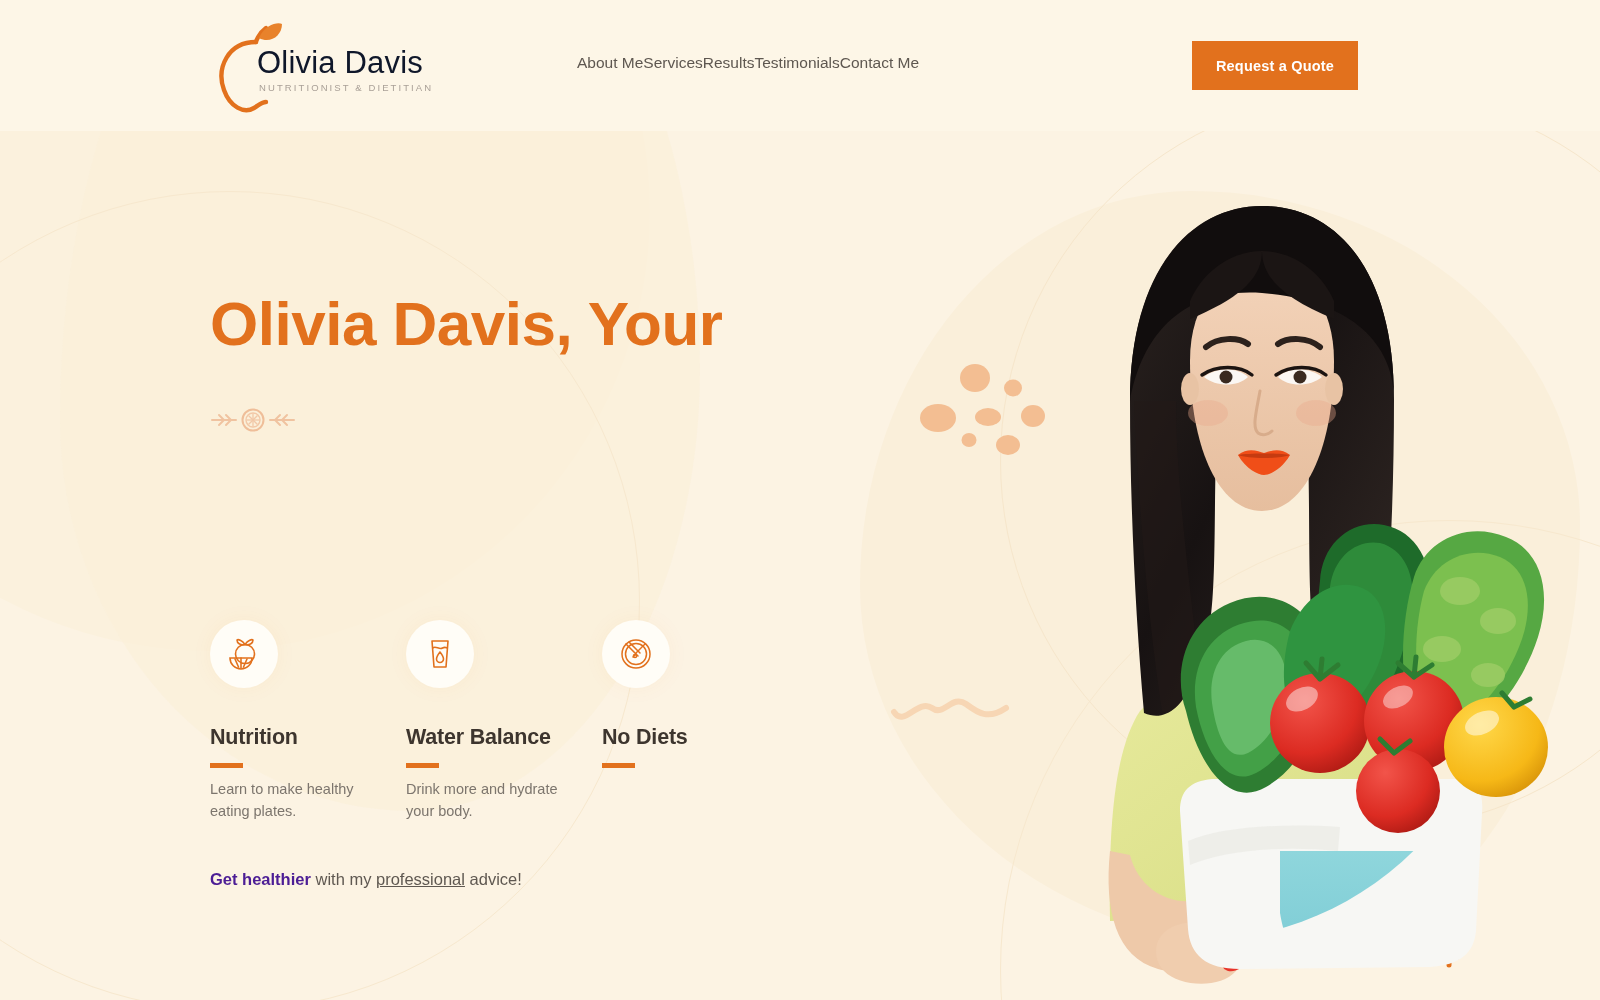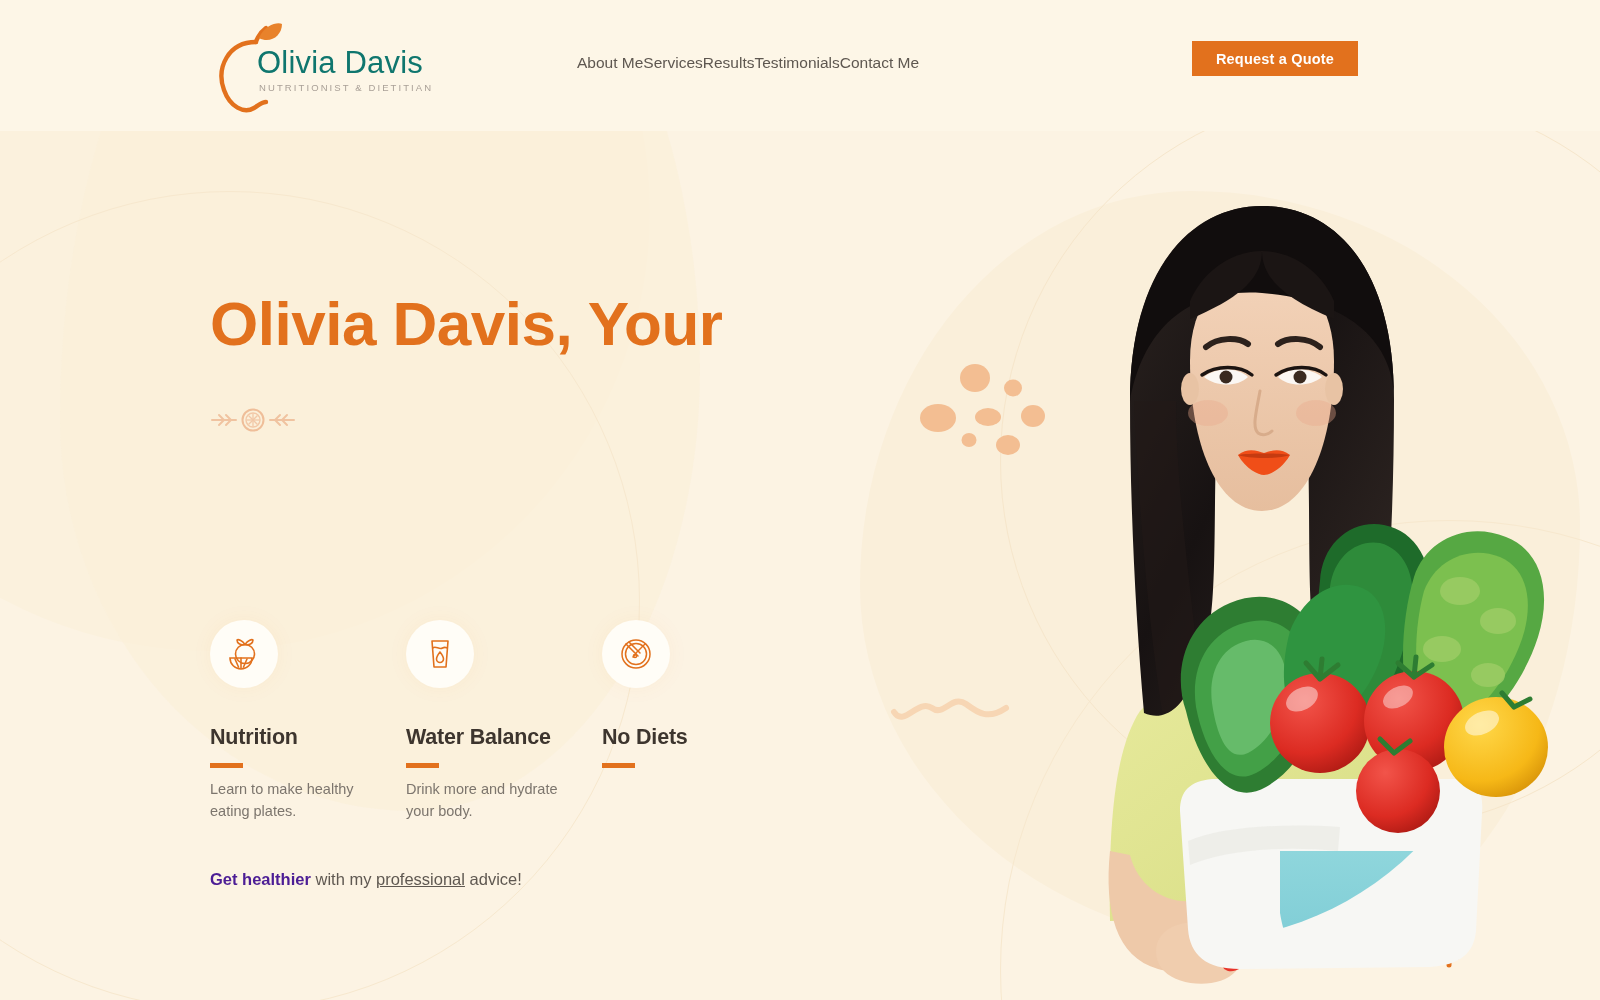--- a/index.html
+++ b/index.html
@@ -27,29 +27,29 @@
               border-radius:50%; border:1px solid #F7E8CE; }
   .bg-blob-right { position:absolute; right:20px; top:60px; width:720px; height:760px;
                    border-radius:46% 54% 40% 60% / 52% 44% 56% 48%;
                    background:#FAEFDA; }
 
   
   .header { position:absolute; left:0; top:0; width:1600px; height:131px;
             background:#FDF6E7; z-index:20; }
   .logo { position:absolute; left:210px; top:20px; width:360px; height:95px; }
   .logo svg { position:absolute; left:0; top:0; }
-  .logo-name { position:absolute; left:47px; top:25px; font-size:31px; color:#0f766e;
+  .logo-name { position:absolute; left:47px; top:25px; font-size:31px; color:#0f172a;
                letter-spacing:.2px; white-space:nowrap; }
   .logo-sub { position:absolute; left:49px; top:62px; font-size:9.5px; color:#A9A097;
               letter-spacing:2.1px; white-space:nowrap; }
 
   .nav { position:absolute; left:577px; top:54px; display:flex; align-items:center; }
   .nav a { font-size:15.5px; color:#5E5750; text-decoration:none; white-space:nowrap; }
 
-  .quote-btn { position:absolute; left:1192px; top:41px; width:166px; height:35px;
+  .quote-btn { position:absolute; left:1192px; top:41px; width:166px; height:49px;
                background:#E2711D; color:#fff; font-size:14.5px; font-weight:bold;
                display:flex; align-items:center; justify-content:center;
                border:none; cursor:pointer; letter-spacing:.2px; }
 
   
   .hero-left { position:absolute; left:210px; top:285px; width:620px; z-index:10; }
   .headline { font-size:62px; line-height:1.26; color:#E2711D; font-weight:bold;
               letter-spacing:-.5px; }
 
   .divider { margin-top:43px; width:86px; height:28px; }

